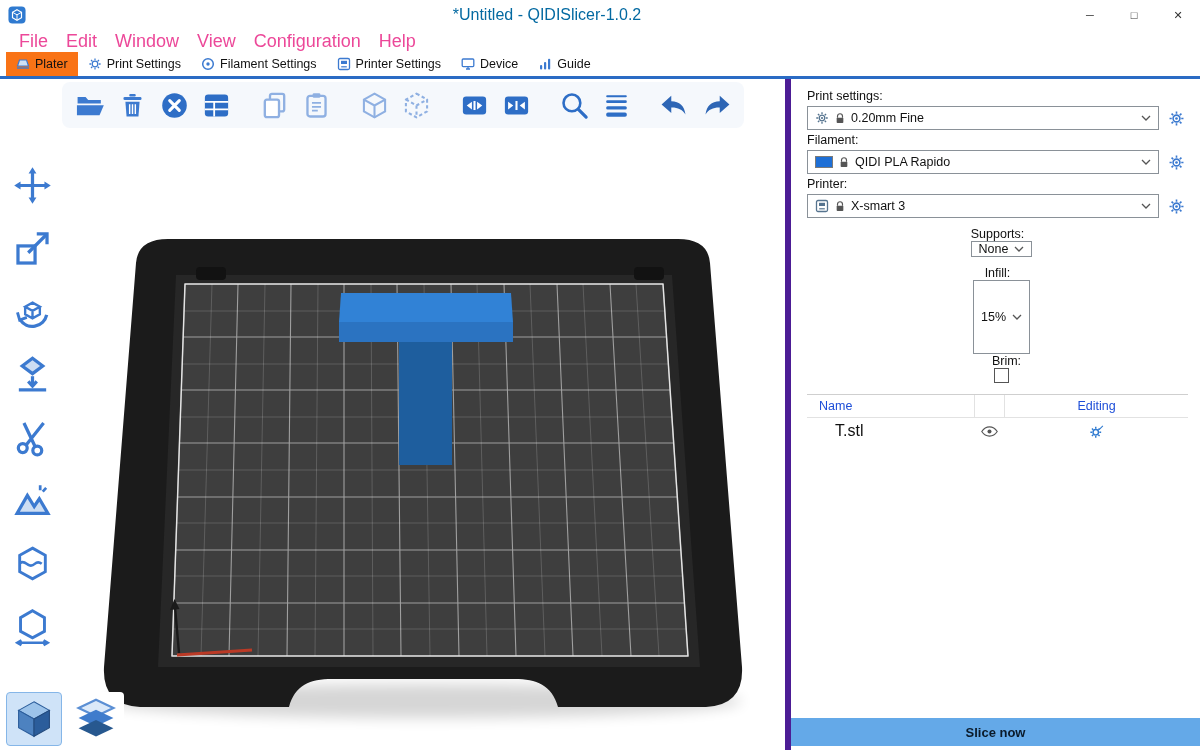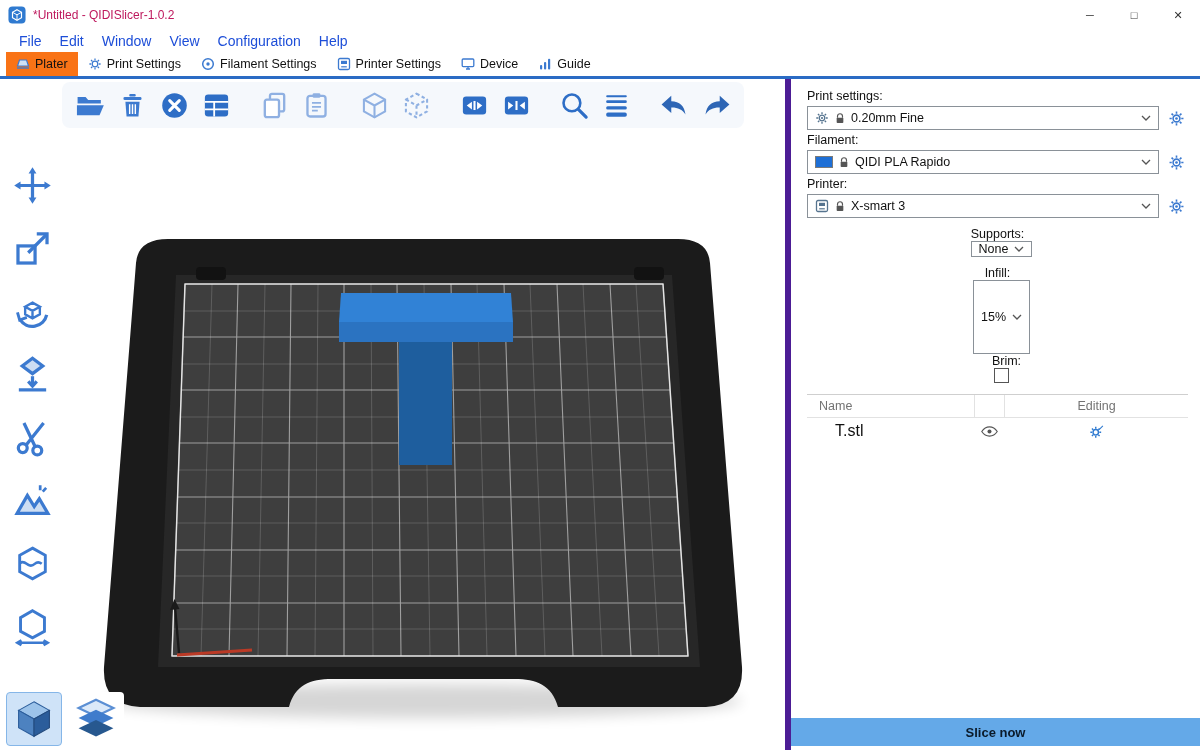--- a/index.html
+++ b/index.html
@@ -2,27 +2,27 @@
 <html><head>
 <meta charset="utf-8">
 <style>
   * { box-sizing: border-box; margin:0; padding:0; }
   html,body { width:1200px; height:750px; }
   body { font-family:"Liberation Sans", sans-serif; background:#fff; overflow:hidden; }
 
   
   .titlebar { height:30px; display:flex; align-items:center; padding-left:8px; gap:7px; background:#fff; }
   .app-logo { width:18px; height:18px; flex:0 0 auto; }
-  .title-text { font-size:12px; color:#be185d; flex:1; }
+  .title-text { font-size:16px; color:#0369a1; flex:1;text-align:center; }
   .win-controls { display:flex; height:30px; }
   .win-btn { width:44px; display:flex; align-items:center; justify-content:center; font-size:11px; color:#333; }
 
   
   .menubar { height:22px; display:flex; align-items:center; padding-left:10px; background:#fff; }
-  .menu-item { font-size:14px; color:#1d4ed8; padding:0 9px; }
+  .menu-item { font-size:18px; color:#ec4899; padding:0 9px; }
 
   
   .tabbar { height:27px; display:flex; align-items:stretch; background:#fff; border-bottom:3px solid #2a6bc4; padding-left:6px; }
   .tab { display:flex; align-items:center; gap:5px; padding:0 10px; font-size:12.5px; color:#111; }
   .tab.active { background:#f97316; }
   .ticn { display:flex; }
   .modes { margin-left:auto; display:flex; align-items:center; gap:4px; padding-right:10px; }
   .mode { display:flex; align-items:center; gap:5px; font-size:12.5px; color:#111; padding:2px 8px; border-radius:3px; }
   .mode.active { background:#ead2ca; }
   .dot { width:9px; height:9px; border-radius:50%; }
@@ -59,21 +59,21 @@
   .swatch { width:18px; height:12px; background:#1e6fd6; border:1px solid #7a7a7a; flex:0 0 auto; }
 
   .inline-row { display:flex; align-items:center; margin-top:9px;flex-direction:column; }
   .inline-label { font-size:12.5px; color:#111; }
   .supports-combo { margin-left:8px; }
   .infill-combo { flex:0 0 74px; margin-left:8px; }
   .brim-label { margin-left:18px; }
   .checkbox { width:15px; height:15px; border:1px solid #555; margin-left:8px; background:#fff; flex:0 0 auto; }
 
   .obj-list { margin-top:11px; flex:1; display:flex; flex-direction:column; border-top:1px solid #cfcfcf; min-height:0; }
-  .list-header { display:flex; height:23px; align-items:center; border-bottom:1px solid #e2e2e2; font-size:12.5px; color:#737373; }
+  .list-header { display:flex; height:23px; align-items:center; border-bottom:1px solid #e2e2e2; font-size:12.5px; color:#1d4ed8; }
   .col-name { flex:1; padding-left:12px; }
   .col-eye { width:30px; height:100%; border-left:1px solid #e2e2e2; }
   .col-edit { width:184px; height:100%; border-left:1px solid #e2e2e2; display:flex; align-items:center; justify-content:center; }
   .list-row { display:flex; height:26px; align-items:center; font-size:16px; color:#111; }
   .row-name { flex:1; padding-left:28px; }
   .row-eye { width:30px; display:flex; justify-content:center; }
   .row-edit { width:184px; display:flex; justify-content:center; }
 
   .slice-btn { height:28px; margin:6px 0 4px; background:#64a9e8; display:flex; align-items:center; justify-content:center; font-size:13px; font-weight:bold; color:#0a1a2a; border:none; width:auto; }
 </style>

